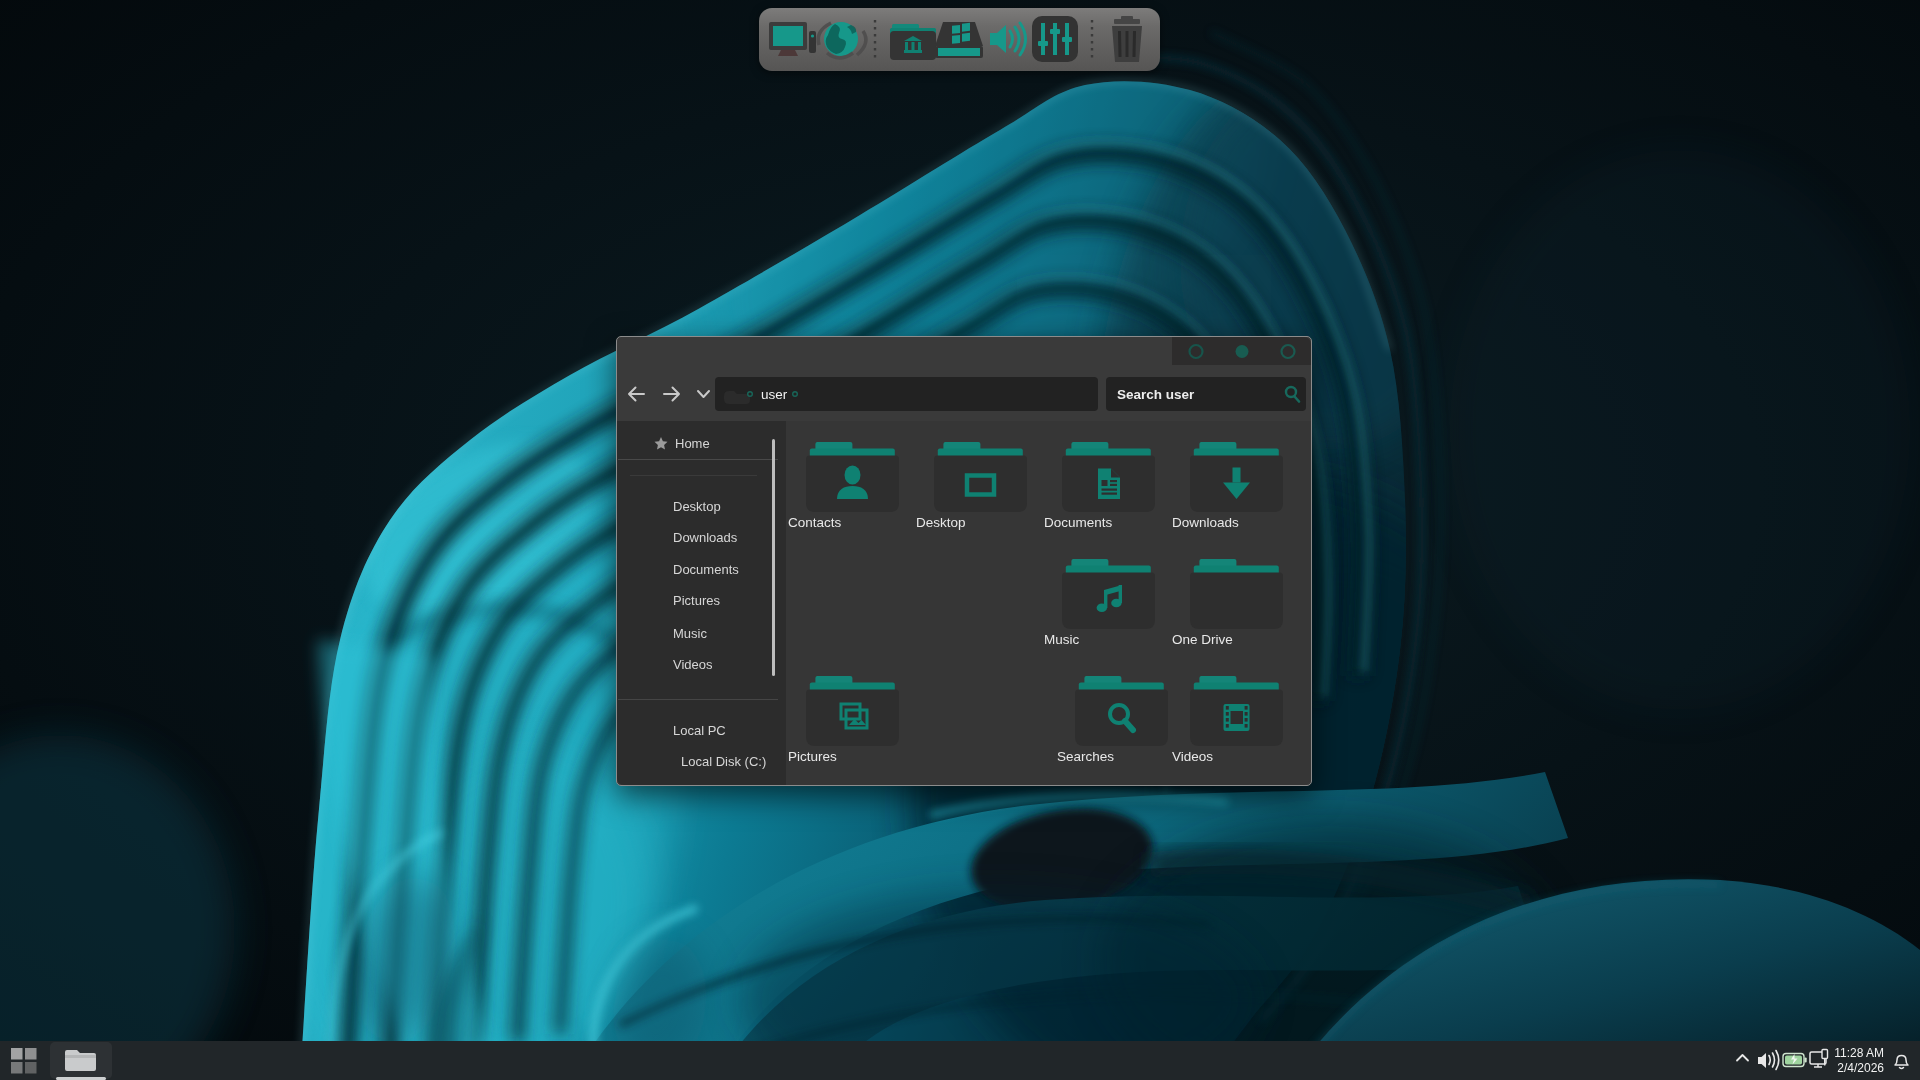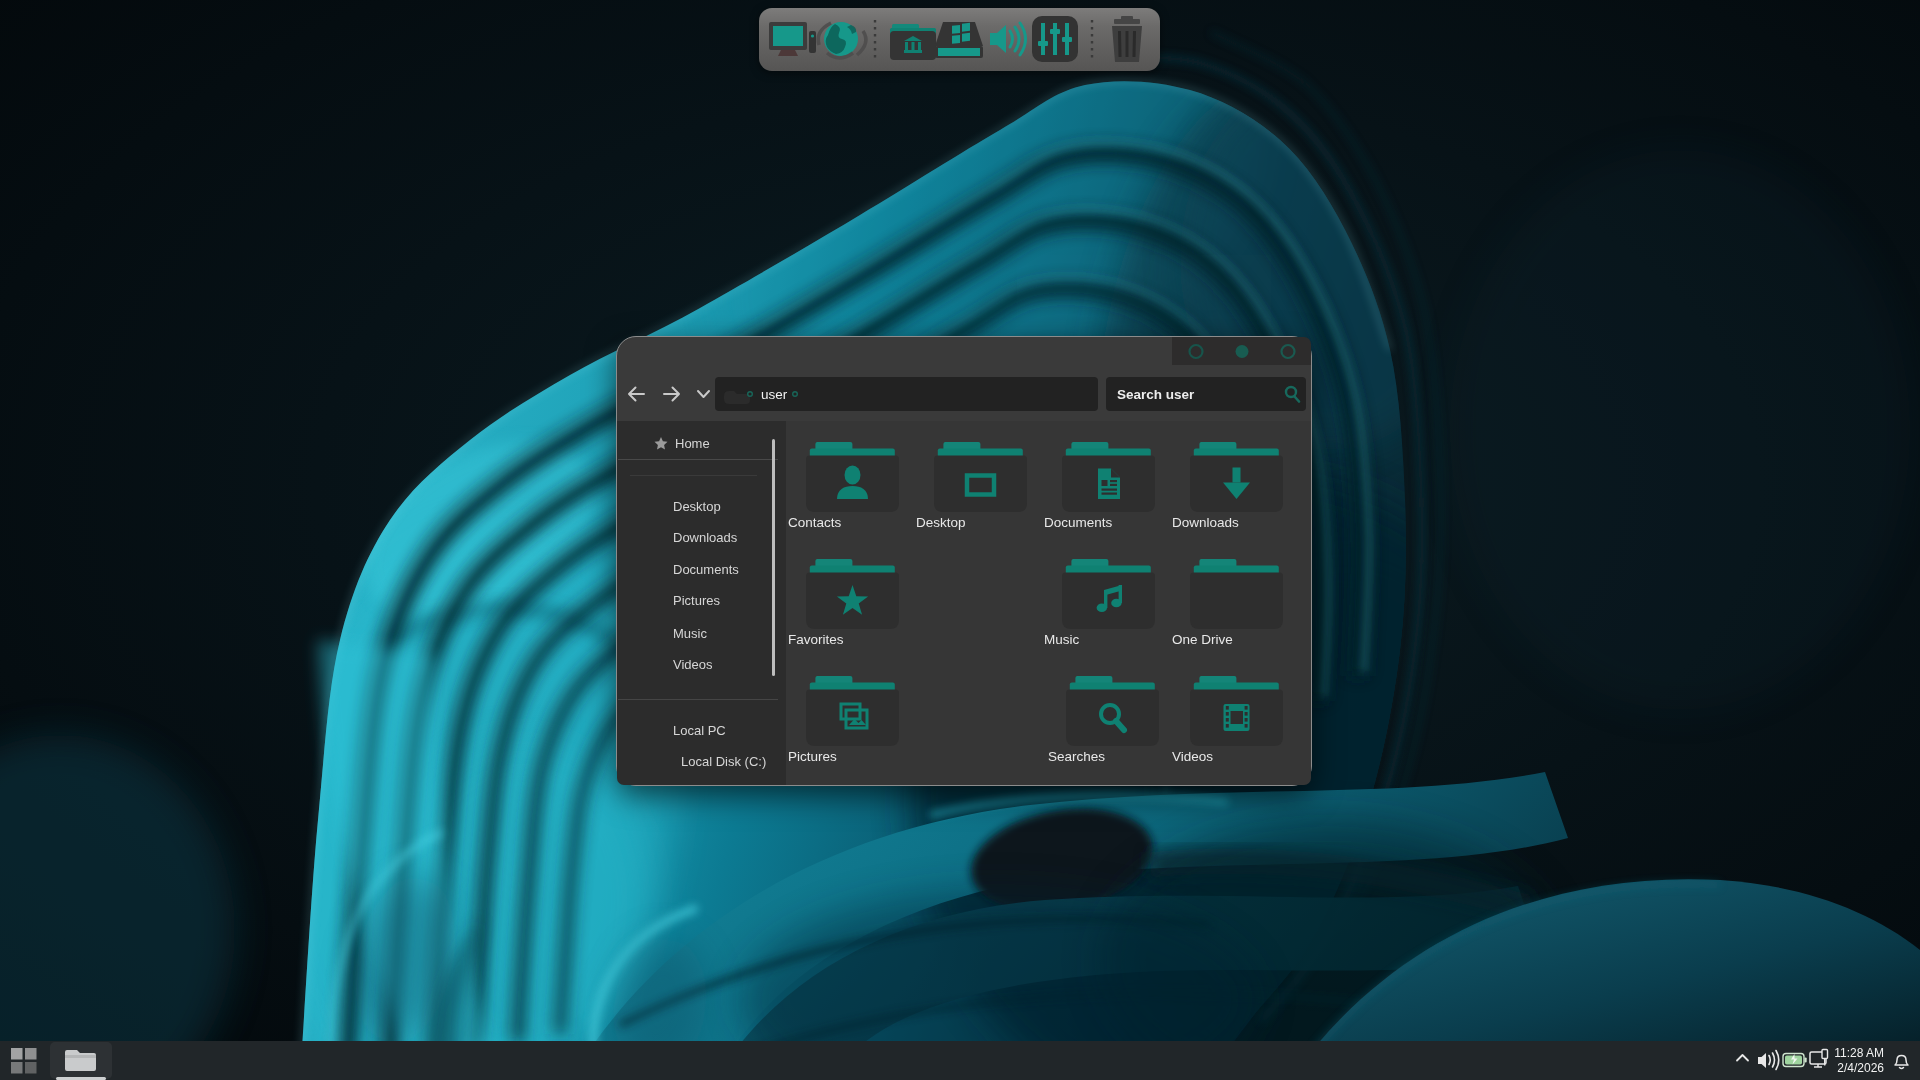--- a/index.html
+++ b/index.html
@@ -4,21 +4,21 @@
 <style>
   html,body{margin:0;padding:0;width:1920px;height:1080px;overflow:hidden;background:#04090c;
     font-family:"Liberation Sans", sans-serif;}
   #wall{position:absolute;left:0;top:0;width:1920px;height:1080px;}
   
   #dock{position:absolute;left:759px;top:8px;width:401px;height:63px;border-radius:13px;
     background:linear-gradient(180deg,#7d7c7b 0%,#6b6a69 30%,#565554 100%);
     box-shadow:0 2px 8px rgba(0,0,0,.5);}
   
   #win{position:absolute;left:616px;top:336px;width:696px;height:450px;background:#3a3a3a;
-    border-radius:20px;border:1px solid #8c8c8c;box-sizing:border-box;
+    border-radius:5px;border:1px solid #8c8c8c;box-sizing:border-box;
     box-shadow:0 10px 30px rgba(0,0,0,.6);}
   #winctl{position:absolute;right:0;top:0;width:139px;height:28px;background:#2d2c2c;border-radius:0 7px 0 0;}
   #toolbar{position:absolute;left:0;top:40px;width:100%;height:34px;}
   #addr{position:absolute;left:98px;top:40px;width:383px;height:34px;background:#222222;border-radius:4px;}
   #search{position:absolute;left:489px;top:40px;width:200px;height:34px;background:#222222;border-radius:4px;font-weight:bold;}
   #sidebar{position:absolute;left:0px;top:84px;width:169px;height:364px;background:#2c2c2c;border-radius:0 0 0 7px;}
   #content{position:absolute;left:169px;top:84px;width:525px;height:364px;background:#363636;border-radius:0 0 7px 0;}
   .snav{position:absolute;left:56px;color:#d6d6d6;font-size:13px;white-space:nowrap;}
   .cell{position:absolute;width:128px;text-align:left;}
   .cell .lbl{margin-top:3px;color:#e8e8e8;font-size:13.5px;}
@@ -308,29 +308,20 @@
   <div class="cell" style="left:555px;top:105px">
       <div style="width:93px;margin:0 auto;height:70px"><svg width="93" height="70" viewBox="0 0 93 70">
           <rect x="9.4" y="0" width="37" height="9" rx="2" fill="#148578"></rect>
           <rect x="3.8" y="6.5" width="85" height="9" rx="2" fill="#0f8172"></rect>
           <path d="M0 17 q0-3.5 3.5-3.5 h86 q3.5 0 3.5 3.5 v44 q0 9-9 9 h-75 q-9 0-9-9 z" fill="#2e2e2e"></path>
           <rect x="42.5" y="25.5" width="8" height="15" fill="#0f8172"></rect>
           <path d="M33 40.5 h27 l-13.5 16.5 z" fill="#0f8172"></path>
         </svg></div>
       <div class="lbl">Downloads</div>
     </div>
-  <div class="cell" style="left:171px;top:222px">
-      <div style="width:93px;margin:0 auto;height:70px"><svg width="93" height="70" viewBox="0 0 93 70">
-          <rect x="9.4" y="0" width="37" height="9" rx="2" fill="#148578"></rect>
-          <rect x="3.8" y="6.5" width="85" height="9" rx="2" fill="#0f8172"></rect>
-          <path d="M0 17 q0-3.5 3.5-3.5 h86 q3.5 0 3.5 3.5 v44 q0 9-9 9 h-75 q-9 0-9-9 z" fill="#2e2e2e"></path>
-          <polygon points="46.5,26 50.3,37.2 62.1,37.4 52.7,44.5 56.1,55.8 46.5,49 36.9,55.8 40.3,44.5 30.9,37.4 42.7,37.2" fill="#0f8172"></polygon>
-        </svg></div>
-      <div class="lbl">Favorites</div>
-    </div>
   <div class="cell" style="left:427px;top:222px">
       <div style="width:93px;margin:0 auto;height:70px"><svg width="93" height="70" viewBox="0 0 93 70">
           <rect x="9.4" y="0" width="37" height="9" rx="2" fill="#148578"></rect>
           <rect x="3.8" y="6.5" width="85" height="9" rx="2" fill="#0f8172"></rect>
           <path d="M0 17 q0-3.5 3.5-3.5 h86 q3.5 0 3.5 3.5 v44 q0 9-9 9 h-75 q-9 0-9-9 z" fill="#2e2e2e"></path>
           <path d="M42 31 L60 26 V31.5 L42 36.5 Z" fill="#0f8172"></path>
           <rect x="42" y="31" width="3.4" height="18" fill="#0f8172"></rect>
           <rect x="56.6" y="26" width="3.4" height="18" fill="#0f8172"></rect>
           <ellipse cx="39.8" cy="48.8" rx="5.2" ry="4.3" fill="#0f8172"></ellipse>
           <ellipse cx="54.4" cy="44" rx="5.2" ry="4.3" fill="#0f8172"></ellipse>
@@ -349,21 +340,21 @@
       <div style="width:93px;margin:0 auto;height:70px"><svg width="93" height="70" viewBox="0 0 93 70">
           <rect x="9.4" y="0" width="37" height="9" rx="2" fill="#148578"></rect>
           <rect x="3.8" y="6.5" width="85" height="9" rx="2" fill="#0f8172"></rect>
           <path d="M0 17 q0-3.5 3.5-3.5 h86 q3.5 0 3.5 3.5 v44 q0 9-9 9 h-75 q-9 0-9-9 z" fill="#2e2e2e"></path>
           <rect x="35" y="28" width="19" height="15" fill="none" stroke="#0f8172" stroke-width="3"></rect>
           <rect x="40" y="34" width="21" height="18" fill="none" stroke="#0f8172" stroke-width="3"></rect>
           <path d="M43 49 l5.5-6 4 4 3-3 4.5 5 z" fill="#0f8172"></path>
         </svg></div>
       <div class="lbl">Pictures</div>
     </div>
-  <div class="cell" style="left:431px;top:339px">
+  <div class="cell" style="left:440px;top:339px">
       <div style="width:93px;margin:0 auto;height:70px"><svg width="93" height="70" viewBox="0 0 93 70">
           <rect x="9.4" y="0" width="37" height="9" rx="2" fill="#148578"></rect>
           <rect x="3.8" y="6.5" width="85" height="9" rx="2" fill="#0f8172"></rect>
           <path d="M0 17 q0-3.5 3.5-3.5 h86 q3.5 0 3.5 3.5 v44 q0 9-9 9 h-75 q-9 0-9-9 z" fill="#2e2e2e"></path>
           <circle cx="44" cy="38" r="9" fill="none" stroke="#0f8172" stroke-width="4"></circle>
           <path d="M50 45 L58 54" stroke="#0f8172" stroke-width="6" stroke-linecap="round"></path>
         </svg></div>
       <div class="lbl">Searches</div>
     </div>
   <div class="cell" style="left:555px;top:339px">

